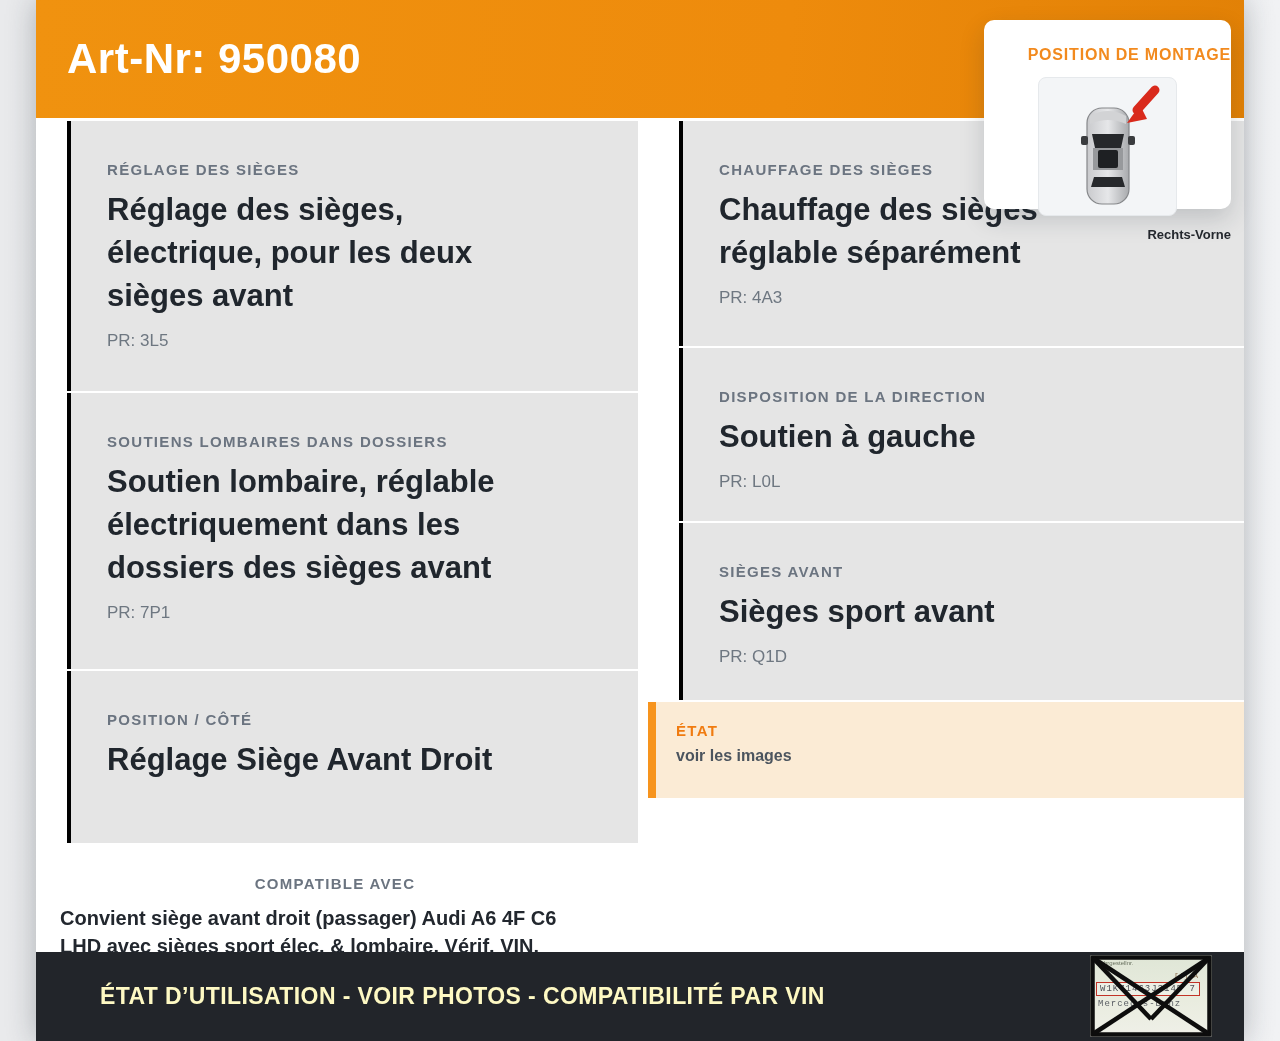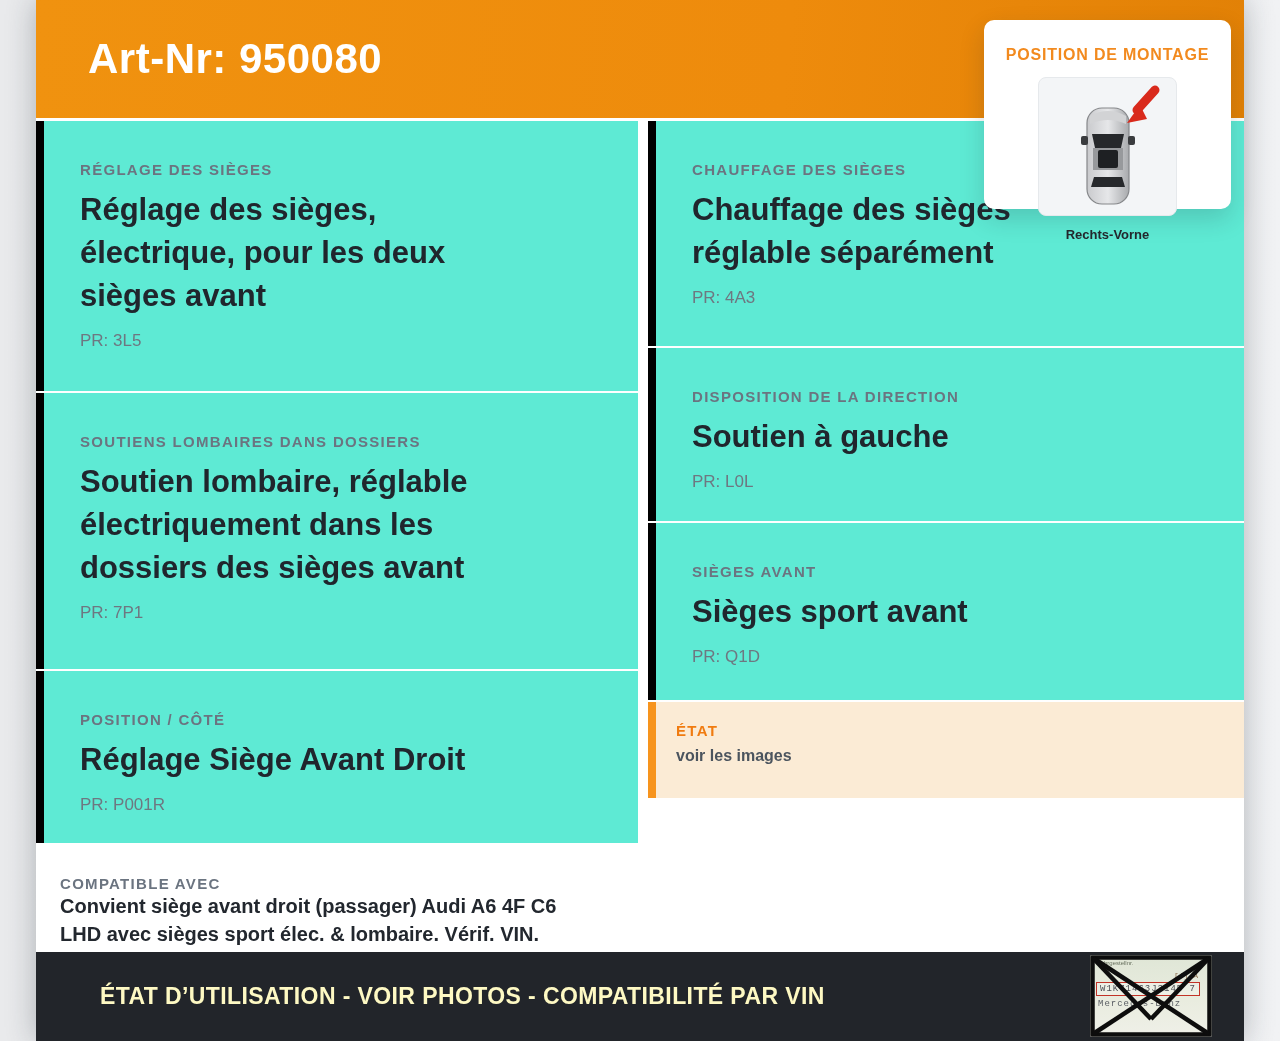--- a/index.html
+++ b/index.html
@@ -13,51 +13,51 @@
   .container {
     position:absolute; left:36px; top:0;
     width:1208px; height:1041px;
     background:#ffffff;
     box-shadow:0 0 28px rgba(30,40,50,.30);
   }
   
   .hdr {
     height:118px;
     background:linear-gradient(95deg,#f0920f 0%, #ee8b0c 62%, #e28106 100%);
-    display:flex; align-items:center; padding-left:52px;
+    display:flex; align-items:center; padding-left:31px;
   }
   .hdr h1 { margin:0; font-size:42px; font-weight:800; color:#fff; letter-spacing:.5px; }
   
   .columns { display:flex; gap:10px; margin-top:3px; height:831px; overflow:hidden; }
   .col-left  { width:602px; }
   .col-right { flex:1; }
   .card { margin-bottom:2px; padding:40px 28px 0 36px; }
-  .card.green  { background:#5eead4; border-left:8px solid #000000; }
+  .card.green  { background:#e5e5e5; border-left:4px solid #000000;margin-left:31px; }
   .card.white  { background:#ffffff; padding:30px 28px 0 24px; }
   .card.etat   { background:#fbebd5; border-left:8px solid #f7941d; padding:20px 20px 0 20px; }
   .lbl {
     font-size:15px; font-weight:700; letter-spacing:1.3px;
     color:#6b7480; margin:0 0 10px 0; text-transform:uppercase;
   }
   .ttl {
     font-size:31px; font-weight:700; color:#20262d;
     line-height:43px; margin:0; white-space:pre-line;
   }
   .pr { font-size:17px; color:#6e7781; margin:14px 0 0 0; }
   .etat .lbl { color:#f07b10; margin-bottom:8px; }
   .etat-text { font-size:16px; font-weight:600; color:#4b545e; margin:0; }
   .compat-text {
     font-size:20px; font-weight:700; color:#22272e;
     line-height:28px; margin:0; white-space:pre-line;
   }
-  .card.white .lbl { margin-bottom:0; }
+  .card.white .lbl { margin-bottom:12px;text-align:center; }
   
   .pos-card {
     position:absolute; top:20px; left:948px; width:247px; height:189px;
-    background:#fff; border-radius:10px; text-align:center;
+    background:#fff; border-radius:10px; text-align:right;
     box-shadow:0 10px 24px rgba(30,40,50,.18); z-index:5;
   }
   .pos-title { margin:26px 0 0 0; font-size:16px; font-weight:800; letter-spacing:.8px; color:#f28a1e; }
   .pos-imgbox {
     width:139px; height:139px; margin:13px auto 0 auto;
     background:#f3f5f7; border:1px solid #e6e9ec; border-radius:8px;
     display:flex; align-items:center; justify-content:center;
   }
   .pos-caption { margin:11px 0 0 0; font-size:13px; font-weight:700; color:#23272d; }
   
@@ -106,21 +106,20 @@
       <div class="card green" style="height:276px">
         <p class="lbl">SOUTIENS LOMBAIRES DANS DOSSIERS</p>
         <p class="ttl">Soutien lombaire, réglable
 électriquement dans les
 dossiers des sièges avant</p>
         <p class="pr">PR: 7P1</p>
       </div>
       <div class="card green" style="height:172px">
         <p class="lbl">POSITION / CÔTÉ</p>
         <p class="ttl">Réglage Siège Avant Droit</p>
-        <p class="pr">PR: P001R</p>
       </div>
       <div class="card white" style="height:118px">
         <p class="lbl">COMPATIBLE AVEC</p>
         <p class="compat-text">Convient siège avant droit (passager) Audi A6 4F C6
 LHD avec sièges sport élec. &amp; lombaire. Vérif. VIN.</p>
       </div>
     </div>
 
     <div class="col-right">
       <div class="card green" style="height:225px">

